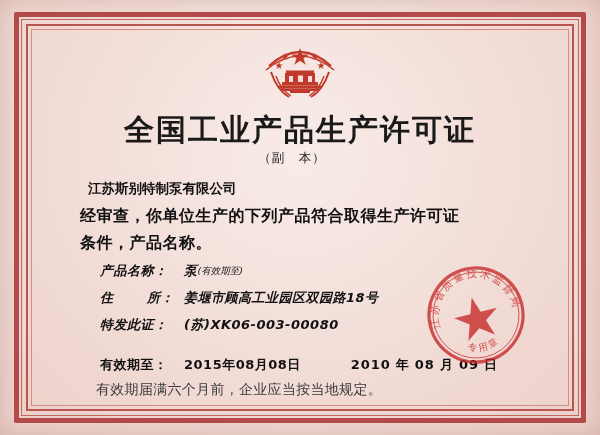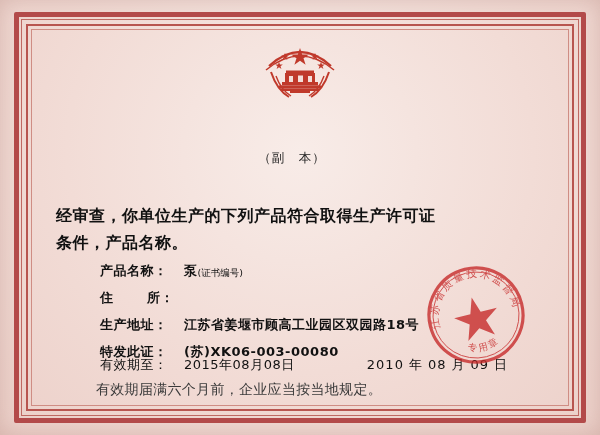--- a/index.html
+++ b/index.html
@@ -128,46 +128,47 @@
     top: 146px;
     left: 52px;
     font-size: 13.5px;
     font-weight: bold;
     color: #111;
   }
 
   .statement {
     position: absolute;
     top: 168px;
-    left: 20px;
+    left: 44px;
     right: 18px;
     font-size: 16px;
     font-weight: bold;
     line-height: 27px;
     color: #111;
     letter-spacing: 0.5px;
   }
   .statement .line2 {
     display: block;
   }
 
   
   .fields {
     position: absolute;
     top: 228px;
     left: 64px;
     right: 30px;
   }
   .field-row {
     display: flex;
-    align-items: flex-end;
+    align-items: center;
     margin-bottom: 9px;
     font-size: 13px;
     color: #111;
     font-weight: bold;
+    font-style: italic;
   }
   .field-label {
     width: 84px;
     flex: 0 0 84px;
     letter-spacing: 0.5px;
   }
   .field-label.spread {
     display: flex;
     justify-content: space-between;
     padding-right: 10px;
@@ -183,30 +184,30 @@
 
   
   .date-row {
     position: absolute;
     top: 322px;
     left: 64px;
     right: 30px;
     display: flex;
     align-items: baseline;
     font-size: 13px;
-    font-weight: normal;
+    font-weight: bold;
     color: #111;
   }
   .date-left {
     display: flex;
     align-items: baseline;
   }
   .date-right {
     margin-left: auto;
-    margin-right: 26px;
+    margin-right: 36px;
     letter-spacing: 1px;
     white-space: nowrap;
   }
   .date-right .num { padding: 0 5px; }
 
   .footnote {
     position: absolute;
     bottom: 2px;
     left: 60px;
     font-size: 14px;
@@ -267,47 +268,46 @@
         <polygon fill="#c0392b" points="22,13 23,15.6 25.8,15.6 23.5,17.2 24.4,19.9 22,18.3 19.6,19.9 20.5,17.2 18.2,15.6 21,15.6"></polygon>
         <polygon fill="#c0392b" points="52,13 53,15.6 55.8,15.6 53.5,17.2 54.4,19.9 52,18.3 49.6,19.9 50.5,17.2 48.2,15.6 51,15.6"></polygon>
         <polygon fill="#c0392b" points="16,22 17,24.6 19.8,24.6 17.5,26.2 18.4,28.9 16,27.3 13.6,28.9 14.5,26.2 12.2,24.6 15,24.6"></polygon>
         <polygon fill="#c0392b" points="58,22 59,24.6 61.8,24.6 59.5,26.2 60.4,28.9 58,27.3 55.6,28.9 56.5,26.2 54.2,24.6 57,24.6"></polygon>
 
         <rect x="18" y="48.4" width="38" height="2.6" fill="#c0392b"></rect>
         <rect x="27" y="51" width="20" height="2" fill="#c0392b"></rect>
       </svg>
     </div>
 
+    <div class="title">全国工业产品生产许可证</div>
     <div class="subtitle">（副　本）</div>
 
+    <div class="company">江苏斯别特制泵有限公司</div>
 
     <div class="statement">
       <span>经审查，你单位生产的下列产品符合取得生产许可证</span>
       <span class="line2">条件，产品名称。</span>
     </div>
 
     <div class="fields">
 
       <div class="field-row">
         <span class="field-label">产品名称：</span>
         <span class="field-value">泵</span>
-        <span class="small-note">(证书编号)</span>
+        <span class="small-note">(有效期至)</span>
       </div>
 
       <div class="field-row">
         <span class="field-label spread">
           <span>住</span>
           <span>所：</span>
         </span>
-      </div>
-
-      <div class="field-row">
-        <span class="field-label">生产地址：</span>
-        <span class="field-value">江苏省姜堰市顾高工业园区双园路18号</span>
-      </div>
+        <span class="field-value">姜堰市顾高工业园区双园路18号</span>
+      </div>
+
 
       <div class="field-row">
         <span class="field-label">特发此证：</span>
         <span class="field-value">(苏)XK06-003-00080</span>
       </div>
 
     </div>
 
     <div class="date-row">
       <div class="date-left">

